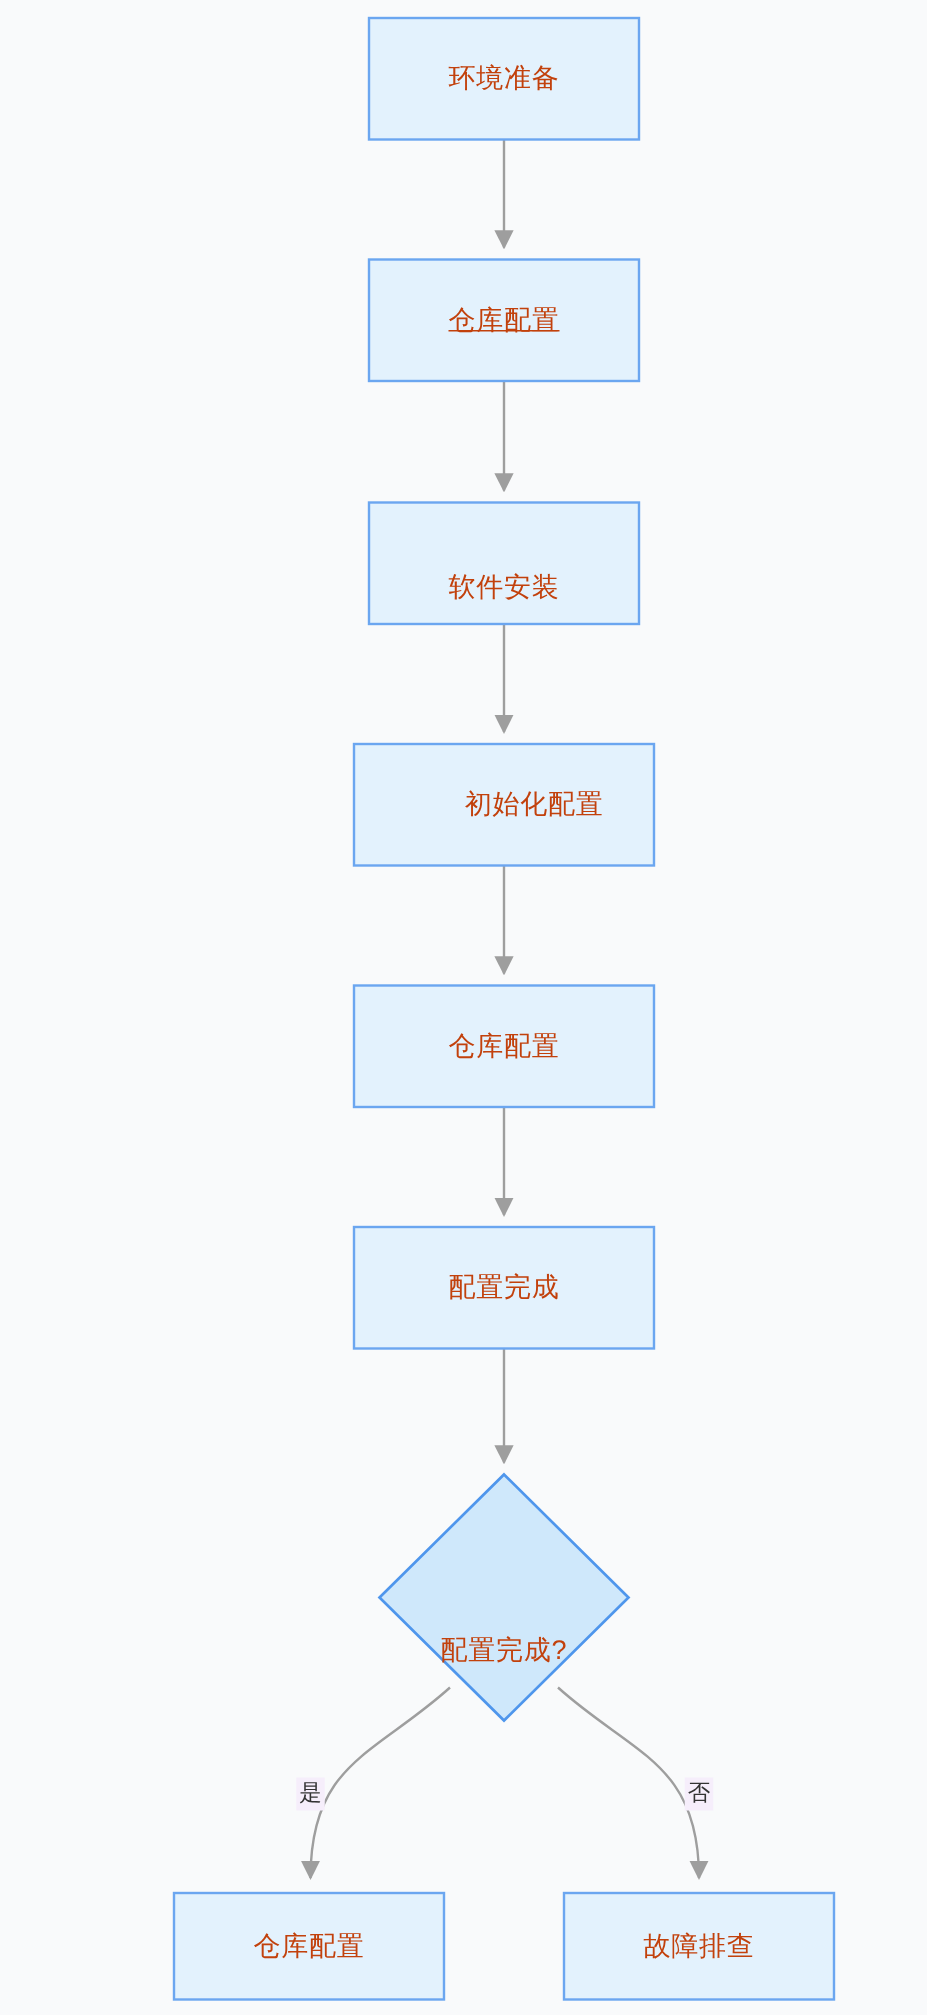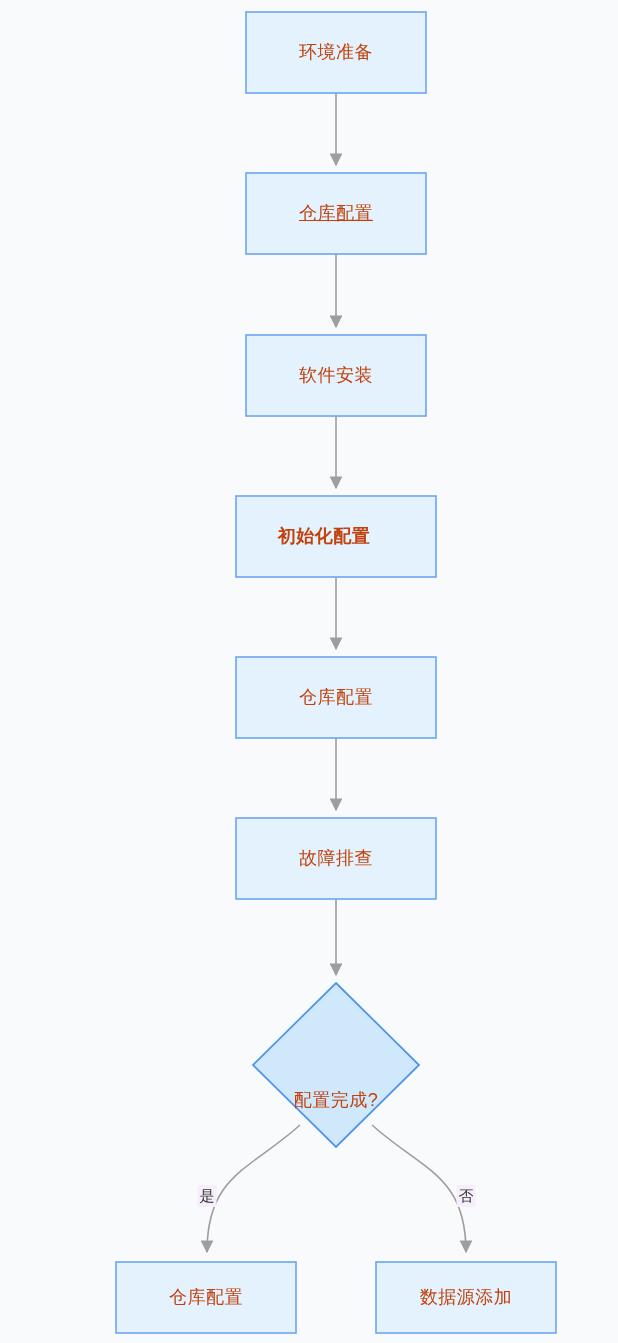--- a/index.html
+++ b/index.html
@@ -72,22 +72,22 @@
     <rect x="236" y="657" width="200" height="81" fill="#e3f2fd" stroke="#6ba6f0" stroke-width="1.6"></rect>
     <rect x="236" y="818" width="200" height="81" fill="#e3f2fd" stroke="#6ba6f0" stroke-width="1.6"></rect>
     <polygon points="336,983 419,1065 336,1147 253,1065" fill="#cfe8fb" stroke="#4f96ec" stroke-width="1.8"></polygon>
     <rect x="116" y="1262" width="180" height="71" fill="#e3f2fd" stroke="#6ba6f0" stroke-width="1.6"></rect>
     <rect x="376" y="1262" width="180" height="71" fill="#e3f2fd" stroke="#6ba6f0" stroke-width="1.6"></rect>
   </g>
 </svg>
 
 <div class="node-label" style="left:336px; top:52px;">环境准备</div>
 <div class="node-label" style="left:336px; top:213px;text-decoration:underline;">仓库配置</div>
-<div class="node-label" style="left:336px; top:375px;">软件安装</div>
-<div class="node-label" style="left:324px; top:536px;font-weight:bold;">初始化配置</div>
+<div class="node-label" style="left:336px; top:391px;">软件安装</div>
+<div class="node-label" style="left:356px; top:536px;">初始化配置</div>
 <div class="node-label" style="left:336px; top:697px;">仓库配置</div>
-<div class="node-label" style="left:336px; top:858px;">故障排查</div>
+<div class="node-label" style="left:336px; top:858px;">配置完成</div>
 <div class="node-label" style="left:336px; top:1100px;">配置完成?</div>
 <div class="node-label" style="left:206px; top:1297px;">仓库配置</div>
-<div class="node-label" style="left:466px; top:1297px;">数据源添加</div>
+<div class="node-label" style="left:466px; top:1297px;">故障排查</div>
 
 <div class="edge-label" style="left:207px; top:1196px;">是</div>
 <div class="edge-label" style="left:466px; top:1196px;">否</div>
 
 </body></html>

